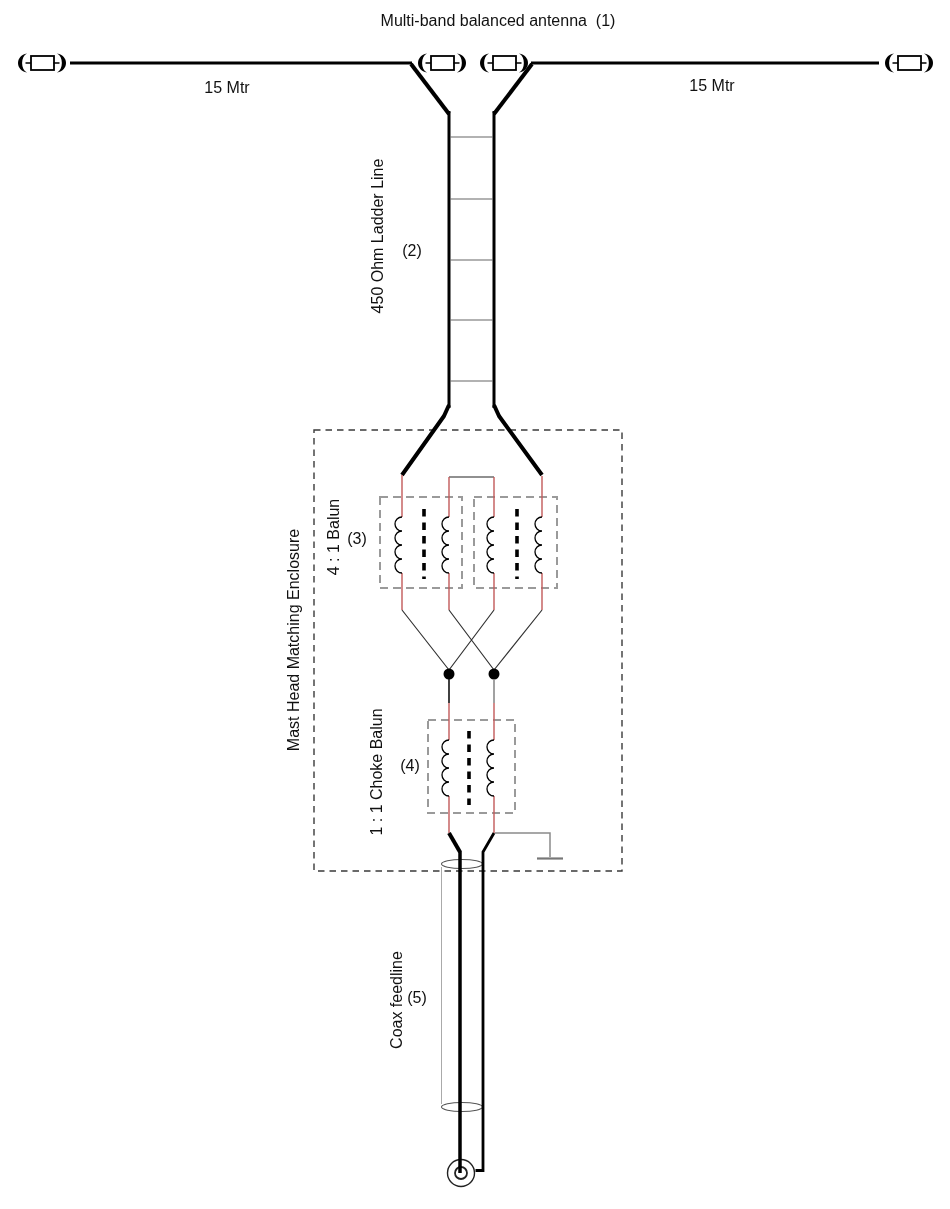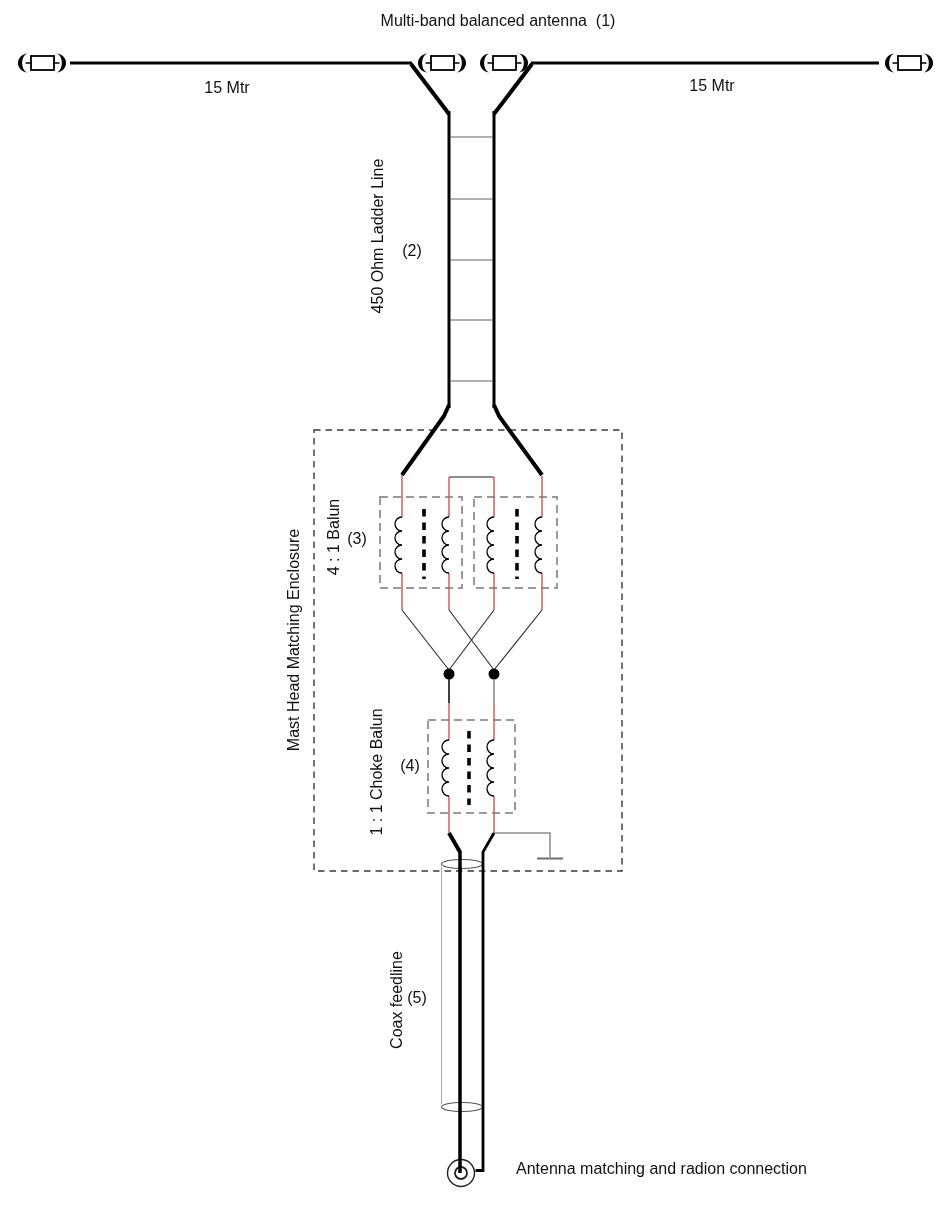--- a/index.html
+++ b/index.html
@@ -113,15 +113,14 @@
   <div class="lbl" style="left:712px;top:86px">15 Mtr</div>
   <div class="lbl rot" style="left:378px;top:236px">450 Ohm Ladder Line</div>
   <div class="lbl" style="left:412px;top:251px">(2)</div>
   <div class="lbl rot" style="left:294px;top:640px">Mast Head Matching Enclosure</div>
   <div class="lbl rot" style="left:334px;top:537px">4 : 1 Balun</div>
   <div class="lbl" style="left:357px;top:539px">(3)</div>
   <div class="lbl rot" style="left:377px;top:772px">1 : 1 Choke Balun</div>
   <div class="lbl" style="left:410px;top:766px">(4)</div>
   <div class="lbl rot" style="left:397px;top:1000px">Coax feedline</div>
   <div class="lbl" style="left:417px;top:998px">(5)</div>
-  <div class="lbl start" style="left:516px;top:1169px">Antenna matching and radion connection</div>
 
 </div>
 
 </body></html>

